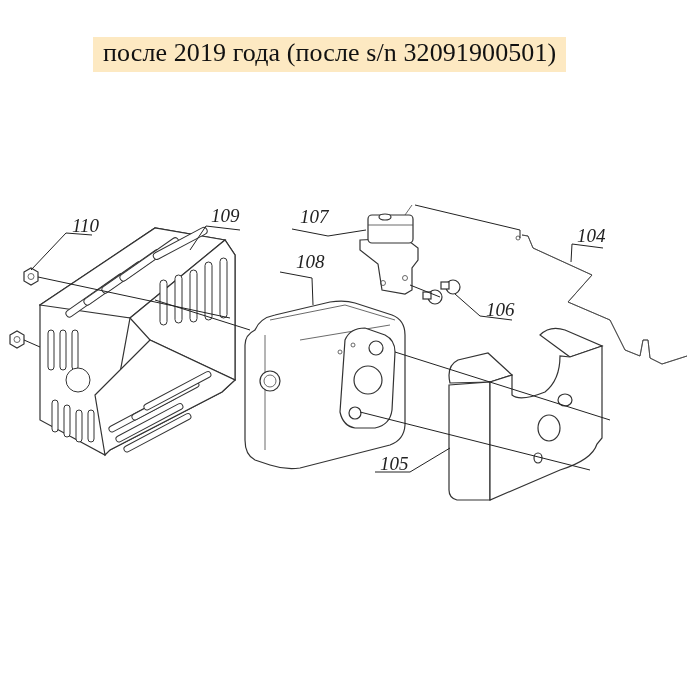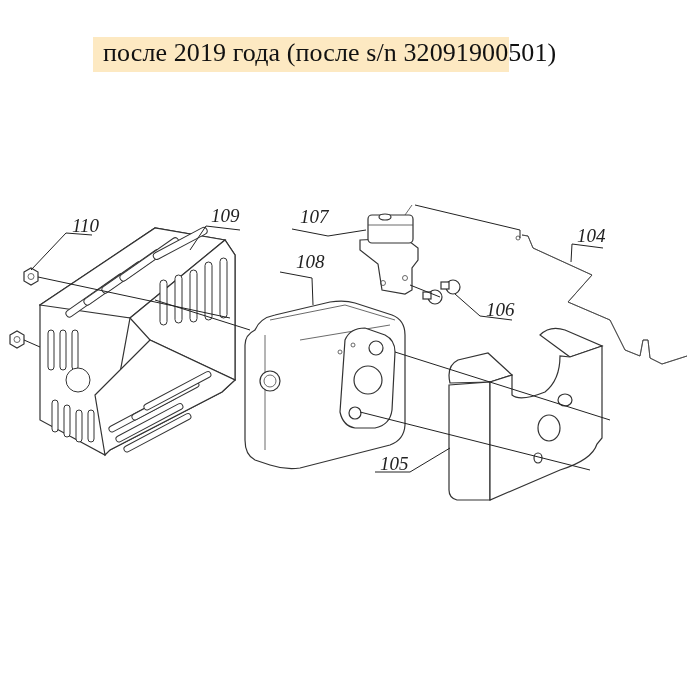--- a/index.html
+++ b/index.html
@@ -1,18 +1,18 @@
 <!DOCTYPE html>
 <html><head>
   <meta charset="utf-8">
   <style>
     html, body { margin: 0; padding: 0; background: #ffffff; }
     body { width: 700px; height: 700px; position: relative; overflow: hidden; font-family: "DejaVu Serif", serif; }
     .banner {
-      position: absolute; left: 93px; top: 37px; width: 416px; height: 35px;
+      position: absolute; left: 93px; top: 37px; width: 473px; height: 35px;
       background: #fde9c2;
     }
     .banner-text {
       position: absolute; left: 10px; top: 1px; font-family: "Liberation Serif", serif;
       font-size: 26px; color: #111111; white-space: nowrap; letter-spacing: 0.1px;
     }
     svg.diagram { position: absolute; left: 0; top: 0; }
     .lbl { font-family: "Liberation Serif", serif; font-style: italic; font-size: 19px; fill: #222; }
     .ln { stroke: #222; stroke-width: 1; fill: none; }
     .part { stroke: #333; stroke-width: 1.2; fill: #fff; }

